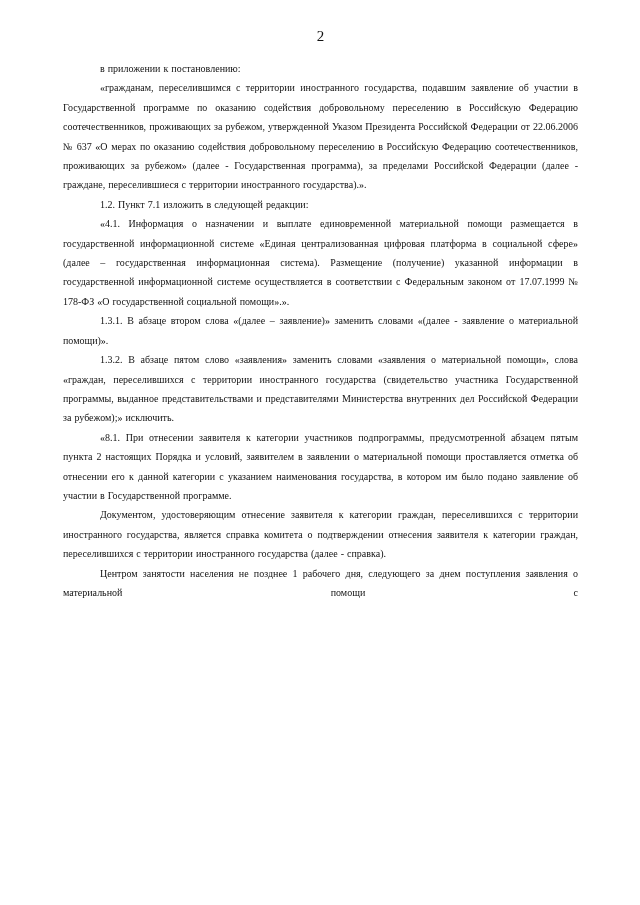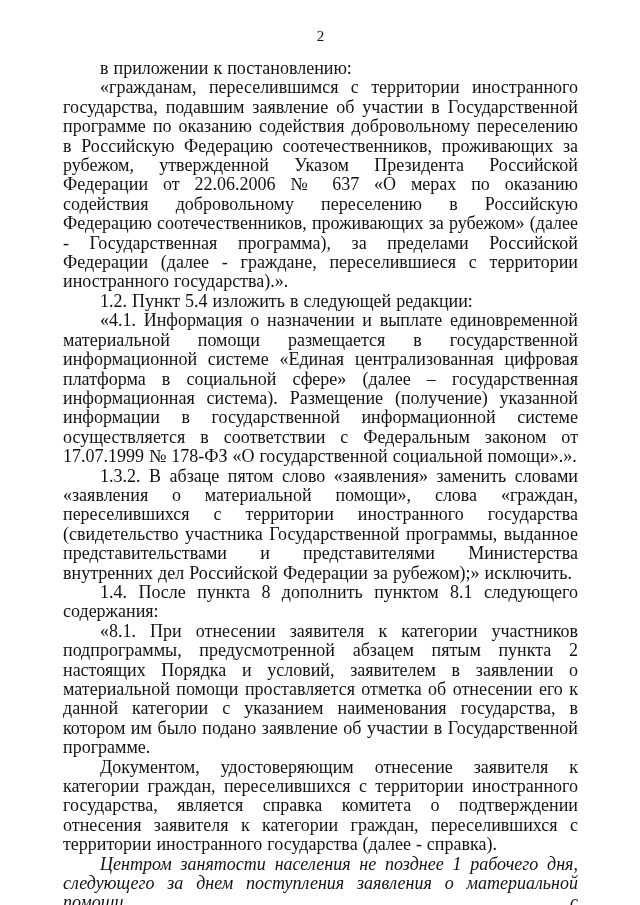--- a/index.html
+++ b/index.html
@@ -17,40 +17,39 @@
     background: #ffffff;
     padding: 28px 62px 0 63px;
     overflow: hidden;
   }
   .page-number {
     text-align: center;
     font-size: 15px;
     margin-bottom: 14px;
   }
   .doc p {
-    font-size: 18px;
+    font-size: 10px;
     line-height: 19.4px;
     text-align: justify;
     text-indent: 37px;
     word-spacing: 0.5px;
   }
   .doc p.continues {
     text-align-last: justify;
-    font-style: italic;
   }
 </style>
 </head>
 <body>
 
 <div class="page">
   <div class="page-number">2</div>
   <div class="doc">
     <p>в приложении к постановлению:</p>
     <p>«гражданам, переселившимся с территории иностранного государства, подавшим заявление об участии в Государственной программе по оказанию содействия добровольному переселению в Российскую Федерацию соотечественников, проживающих за рубежом, утвержденной Указом Президента Российской Федерации от 22.06.2006 № 637 «О мерах по оказанию содействия добровольному переселению в Российскую Федерацию соотечественников, проживающих за рубежом» (далее - Государственная программа), за пределами Российской Федерации (далее - граждане, переселившиеся с территории иностранного государства).».</p>
-    <p>1.2. Пункт 5.4 изложить в следующей редакции:</p>
+    <p>1.2. Пункт 7.1 изложить в следующей редакции:</p>
     <p>«4.1. Информация о назначении и выплате единовременной материальной помощи размещается в государственной информационной системе «Единая централизованная цифровая платформа в социальной сфере» (далее – государственная информационная система). Размещение (получение) указанной информации в государственной информационной системе осуществляется в соответствии с Федеральным законом от 17.07.1999 № 178-ФЗ «О государственной социальной помощи».».</p>
+    <p>1.3.1. В абзаце втором слова «(далее – заявление)» заменить словами «(далее - заявление о материальной помощи)».</p>
     <p>1.3.2. В абзаце пятом слово «заявления» заменить словами «заявления о материальной помощи», слова «граждан, переселившихся с территории иностранного государства (свидетельство участника Государственной программы, выданное представительствами и представителями Министерства внутренних дел Российской Федерации за рубежом);» исключить.</p>
-    <p>1.4. После пункта 8 дополнить пунктом 8.1 следующего содержания:</p>
     <p>«8.1. При отнесении заявителя к категории участников подпрограммы, предусмотренной абзацем пятым пункта 2 настоящих Порядка и условий, заявителем в заявлении о материальной помощи проставляется отметка об отнесении его к данной категории с указанием наименования государства, в котором им было подано заявление об участии в Государственной программе.</p>
     <p>Документом, удостоверяющим отнесение заявителя к категории граждан, переселившихся с территории иностранного государства, является справка комитета о подтверждении отнесения заявителя к категории граждан, переселившихся с территории иностранного государства (далее - справка).</p>
     <p class="continues">Центром занятости населения не позднее 1 рабочего дня, следующего за днем поступления заявления о материальной помощи с</p>
   </div>
 </div>
 
 </body></html>

